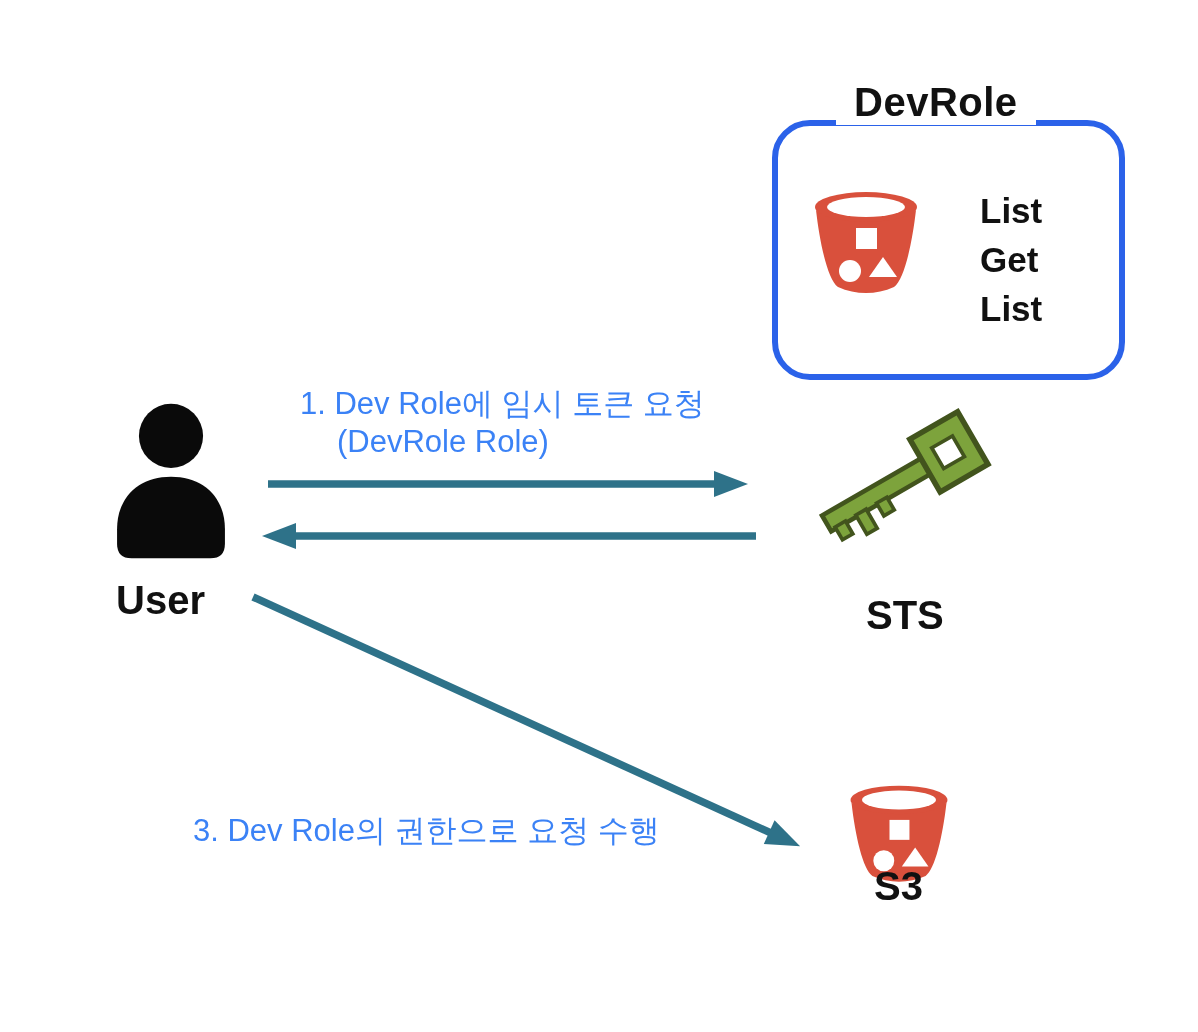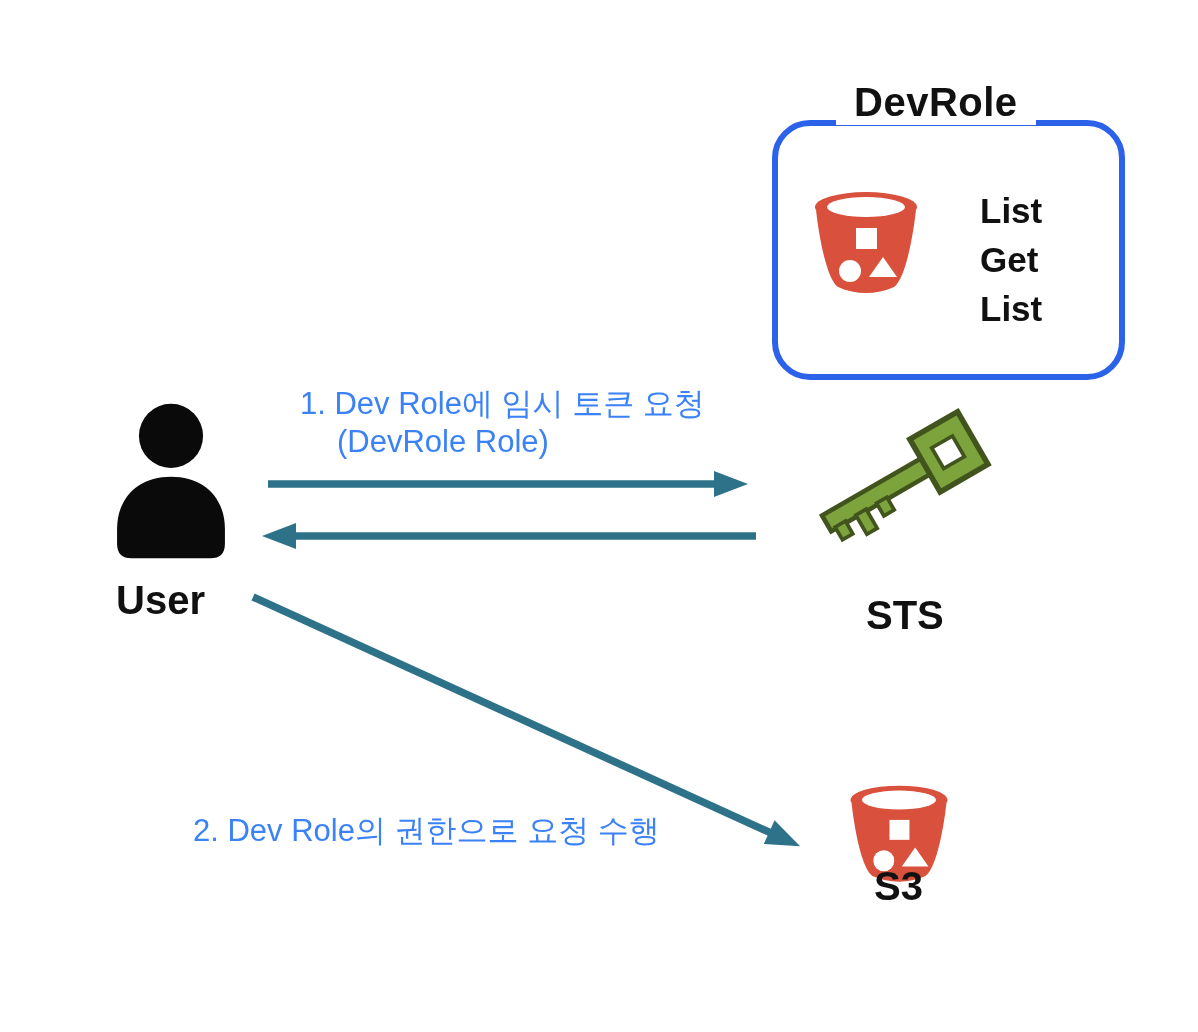--- a/index.html
+++ b/index.html
@@ -115,15 +115,15 @@
       <ellipse class="bucket-white" cx="60" cy="17" rx="39" ry="10"></ellipse>
       <rect class="bucket-white" x="50" y="38" width="21" height="21"></rect>
       <circle class="bucket-white" cx="44" cy="81" r="11"></circle>
       <path class="bucket-white" d="M77,67 L91,87 L63,87 Z"></path>
     </svg>
   </div>
   <div class="node-label s3-label">S3</div>
 
   <div class="step-label step1-l1">1. Dev Role에 임시 토큰 요청</div>
   <div class="step-label step1-l2">(DevRole Role)</div>
-  <div class="step-label step3">2. Dev Role의 권한으로 요청 수행</div>
+  <div class="step-label step3">3. Dev Role의 권한으로 요청 수행</div>
 
 </div>
 
 </body></html>

